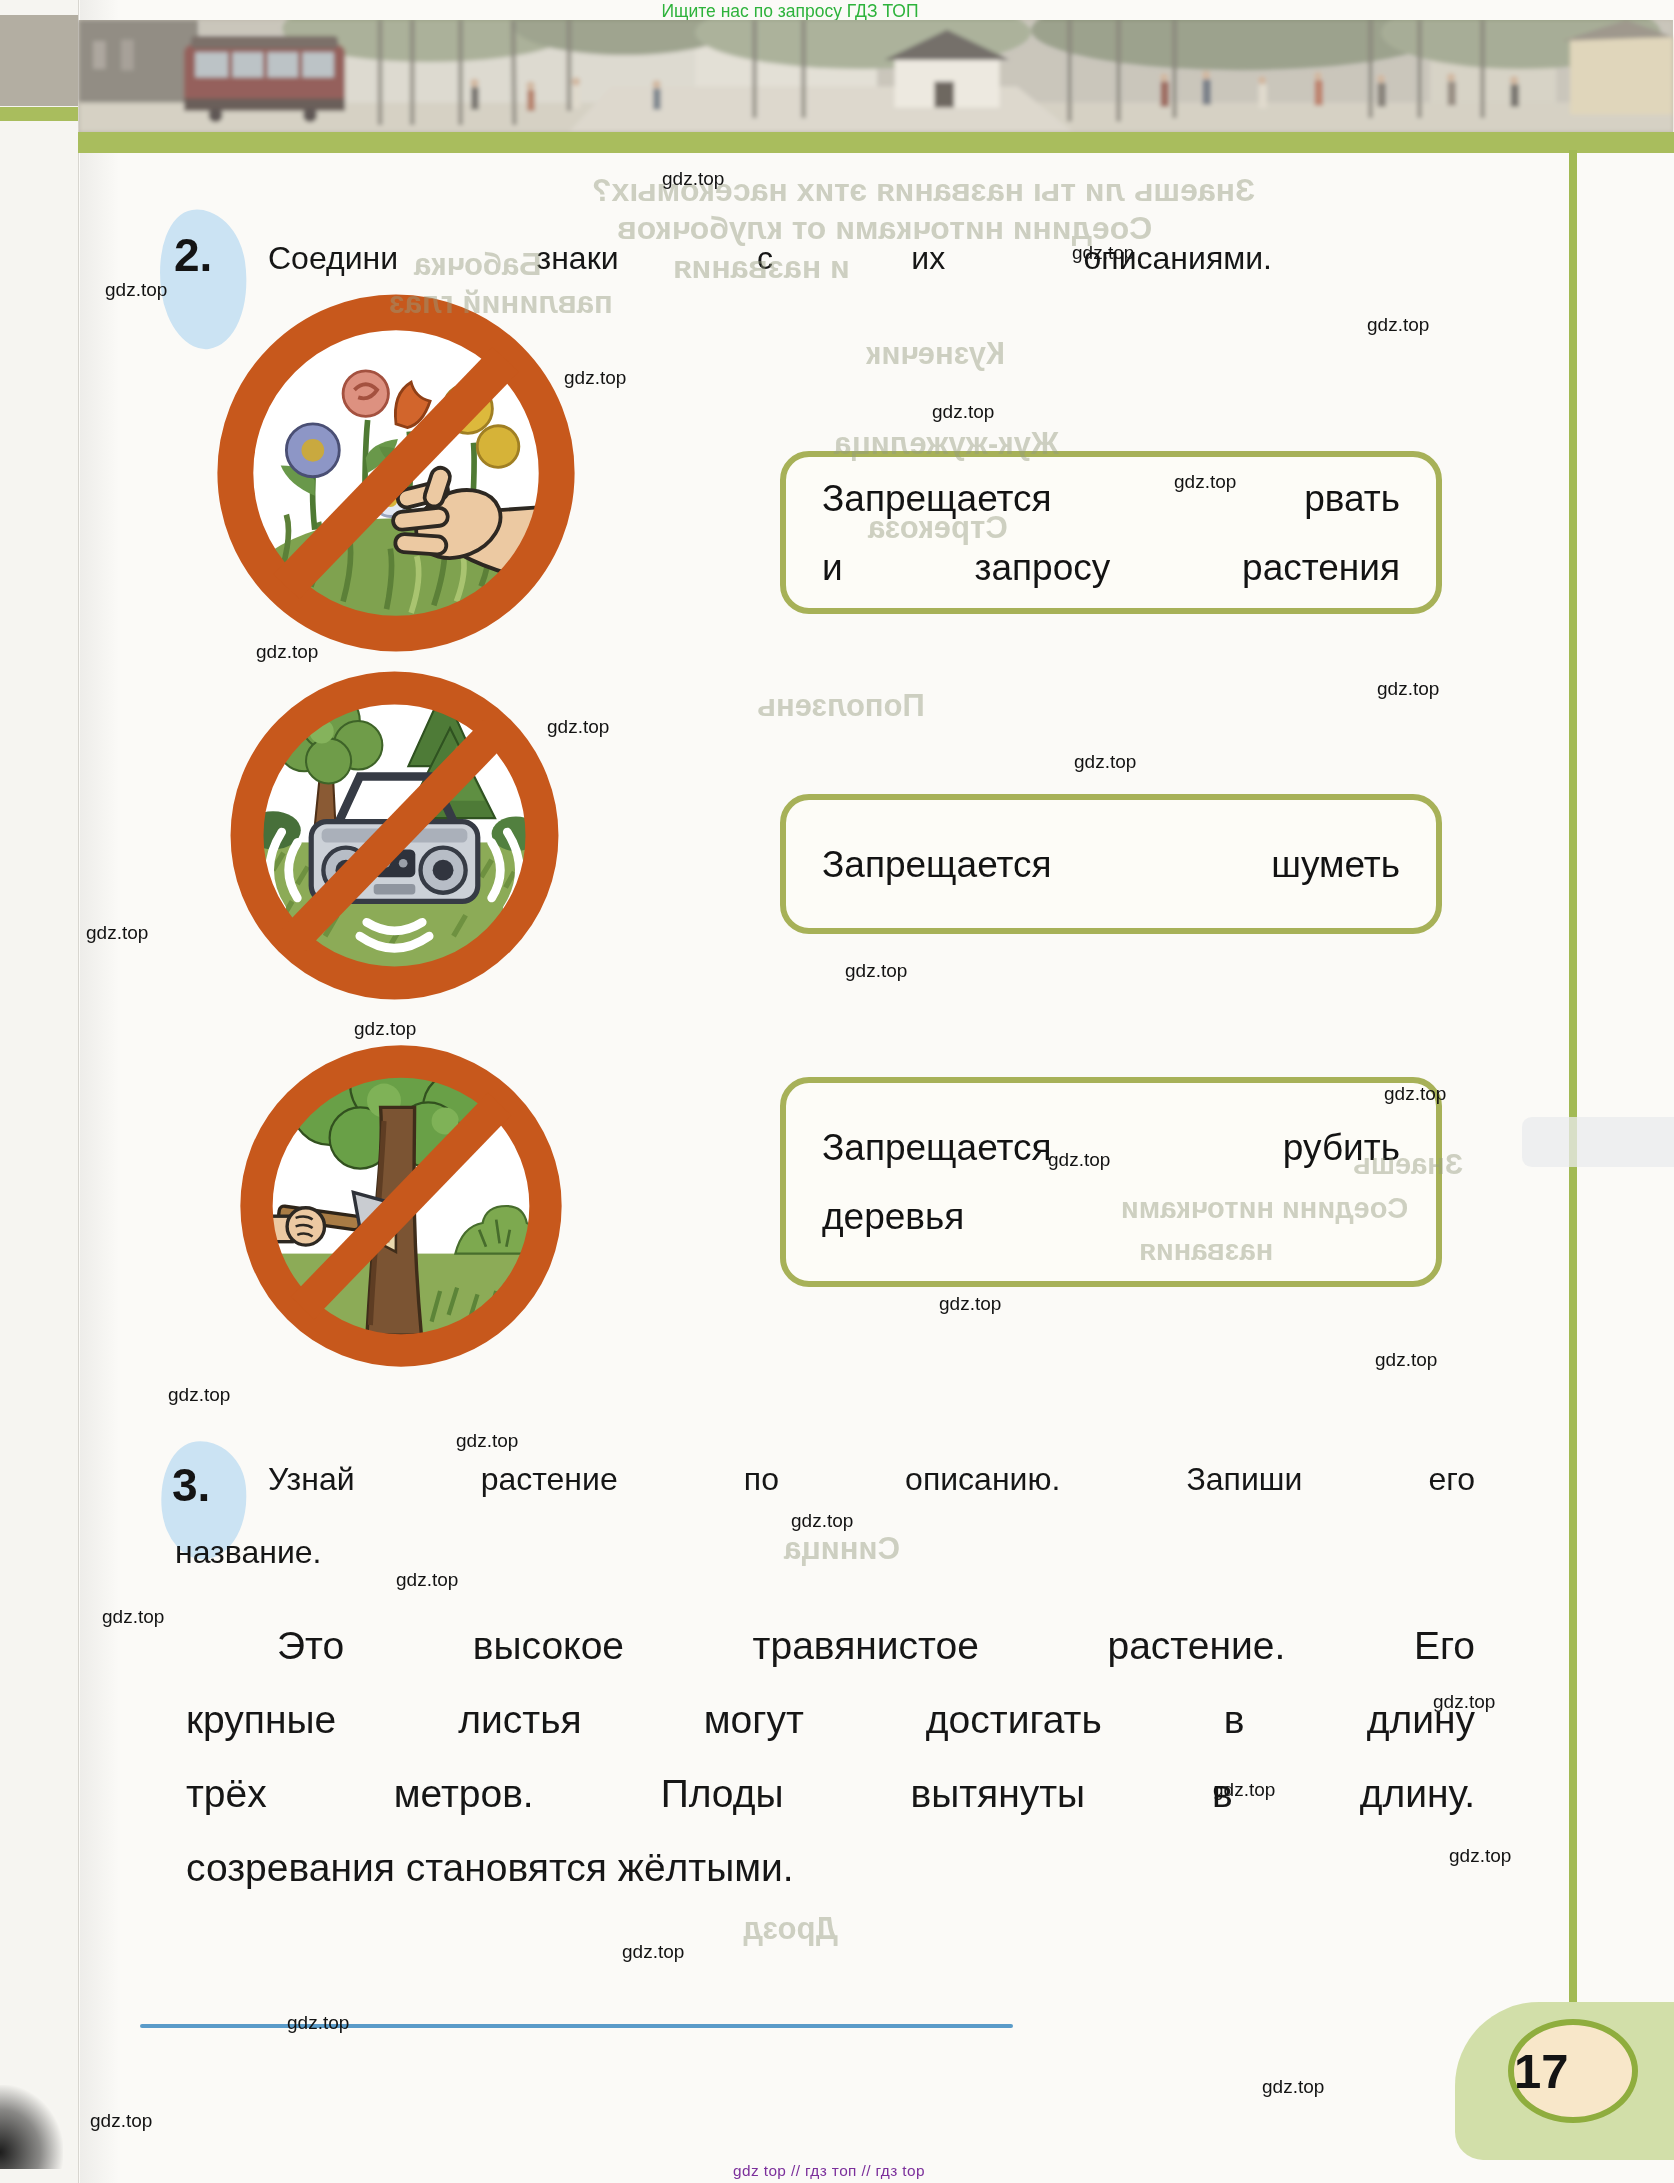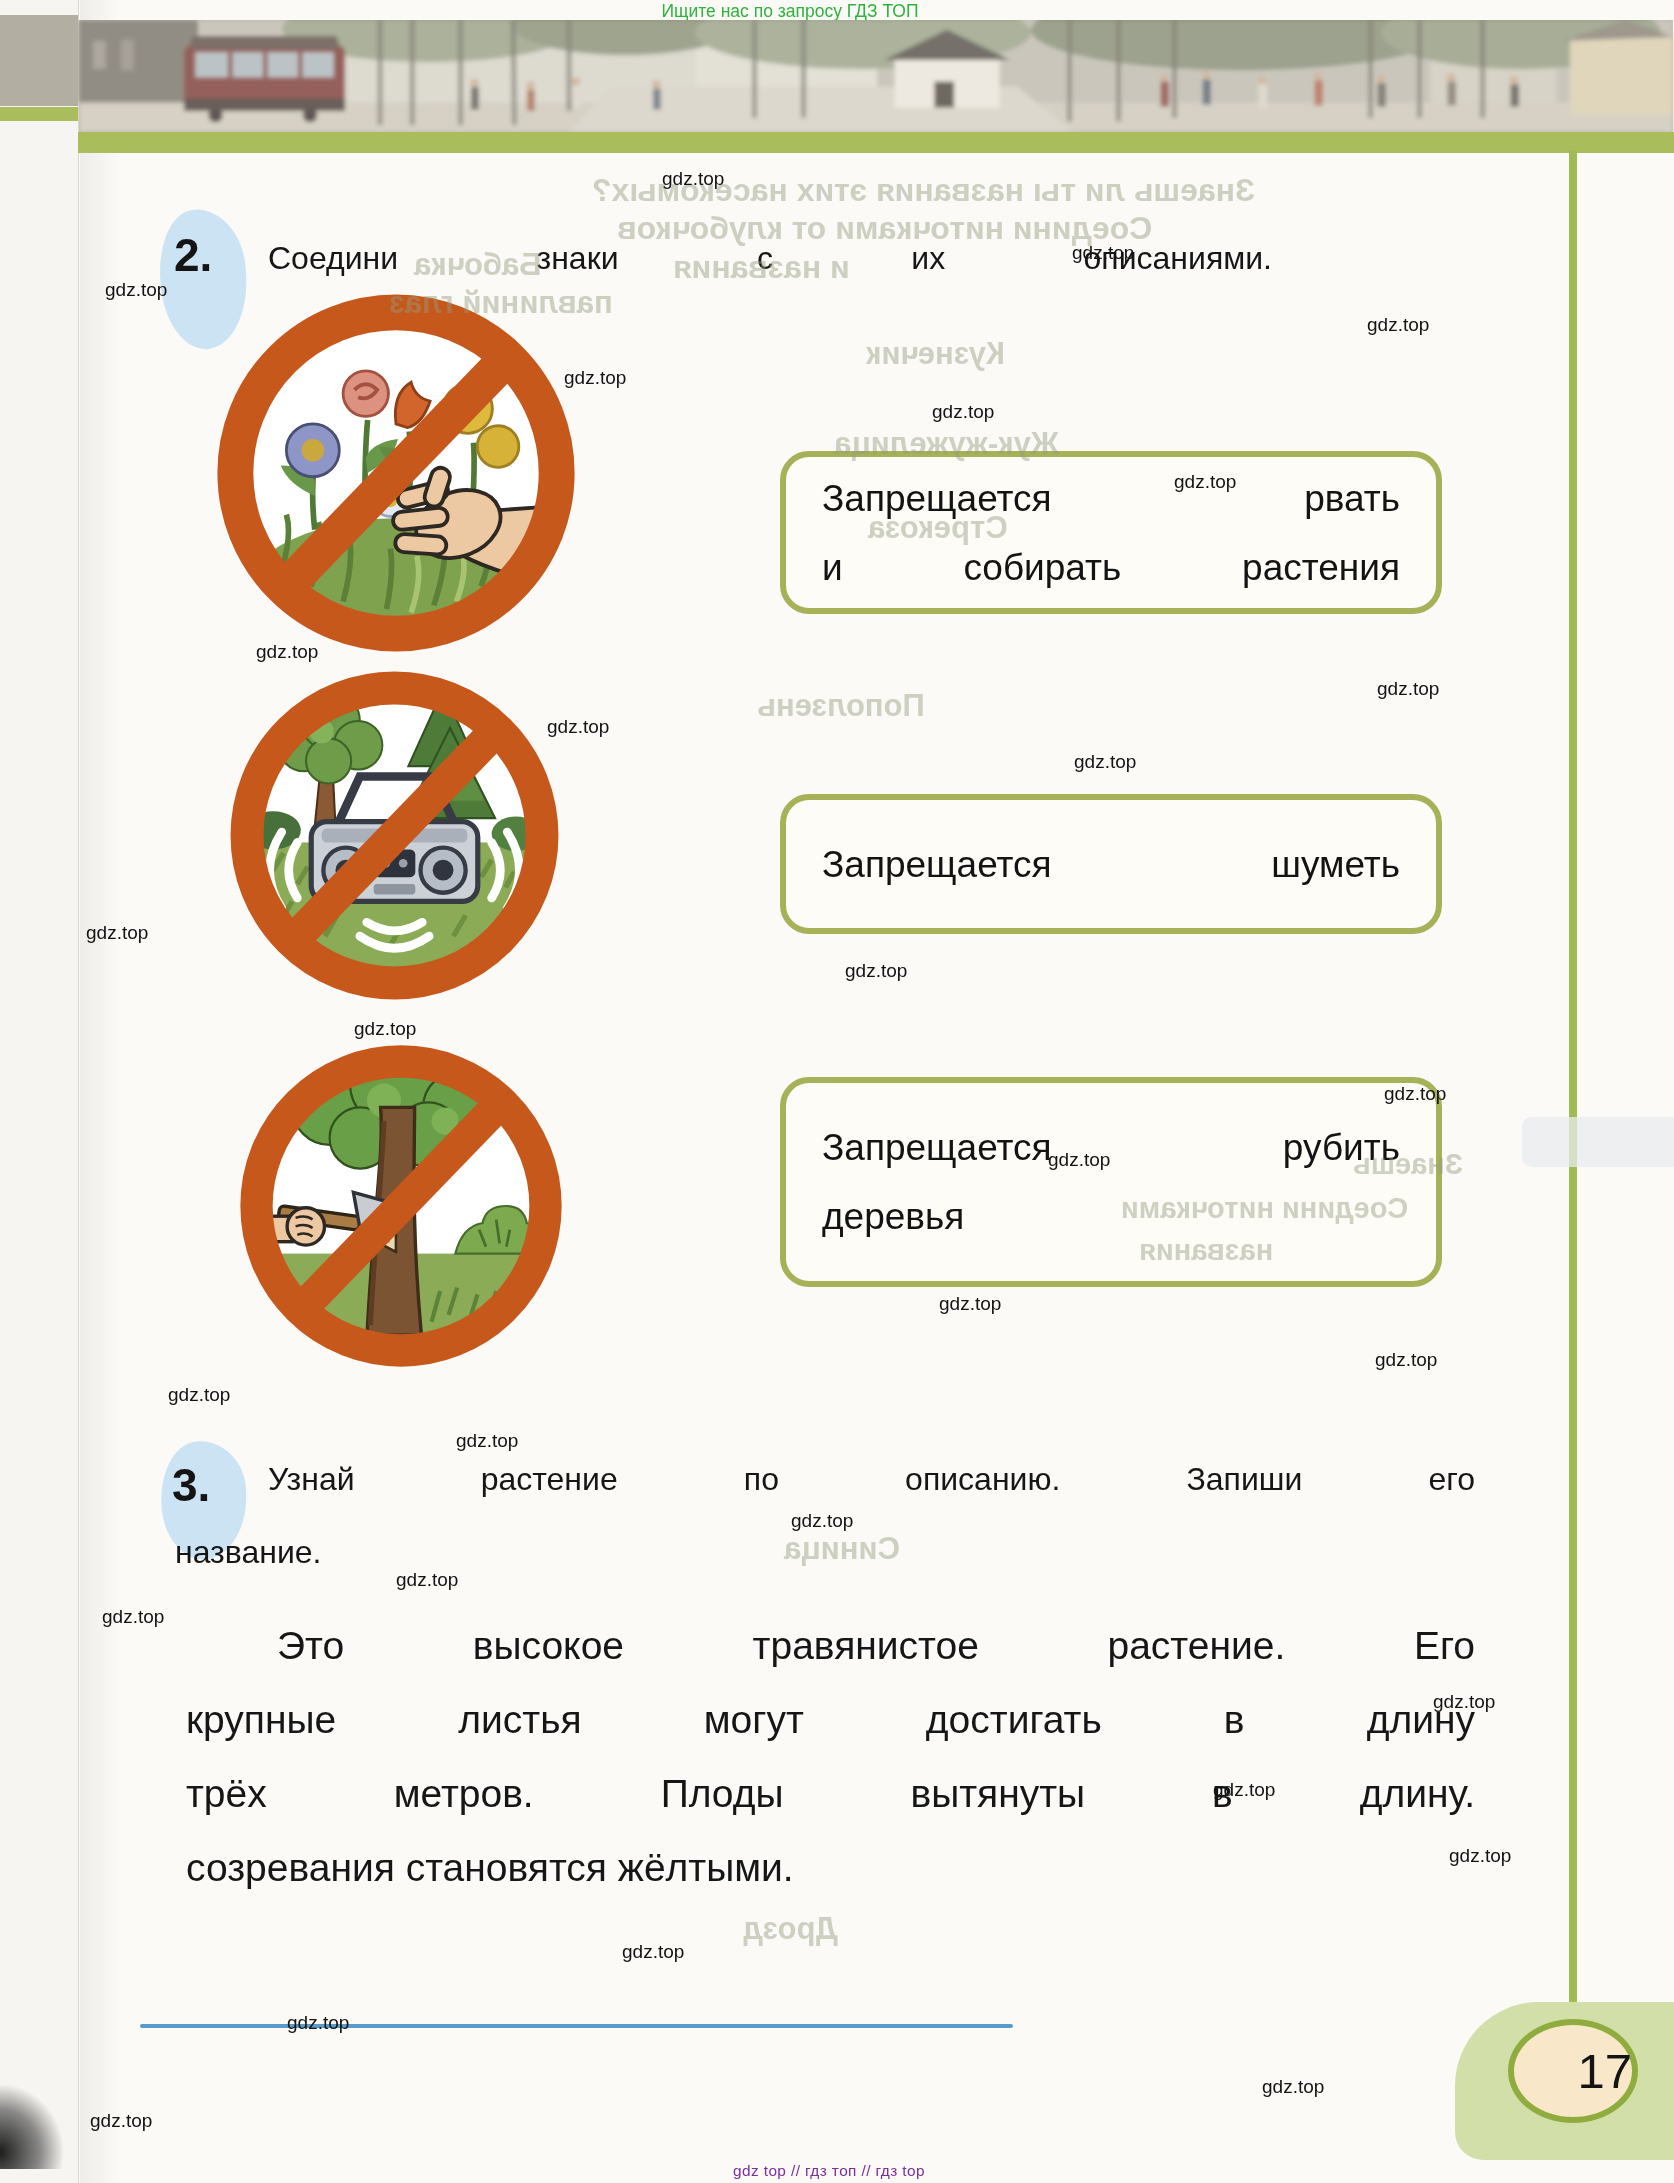--- a/index.html
+++ b/index.html
@@ -35,22 +35,22 @@
   .descbox{border:6.3px solid #a7b158;border-radius:29px;background:#fdfcf7;
            display:flex;flex-direction:column;justify-content:center;padding:7px 36px;box-sizing:border-box;}
   .descbox .bline{font-size:37px;line-height:69px;color:#131313;}
   
   .sign{display:block;}
   
   .answer-line{left:140px;top:2024px;width:873px;height:4.2px;background:#5a9bc9;border-radius:2.1px;}
   
   .pn-blob{left:1455px;top:2002px;width:219px;height:158px;background:#d2dfa9;border-radius:84px 0 0 28px;}
   .pn-ellipse{left:1508px;top:2019px;width:130px;height:104px;border:6.3px solid #8fad3e;border-radius:50%;
-              background:#f8e7c9;display:flex;align-items:center;justify-content:flex-end;
-              font-size:49px;font-weight:400;color:#141414;box-sizing:border-box;}
+              background:#f8e7c9;display:flex;align-items:center;justify-content:flex-start;
+              font-size:49px;font-weight:700;color:#141414;box-sizing:border-box;}
   
   .wm{position:absolute;font-size:19px;color:#131313;white-space:nowrap;}
   .ghost{position:absolute;transform:scaleX(-1);transform-origin:center;font-weight:700;
          color:rgba(148,156,126,.45);white-space:nowrap;}
 </style>
 </head>
 <body>
 
 <div id="page">
 
@@ -295,21 +295,21 @@
         <circle cx="44" cy="112" r="11" fill="#ecc9a2" stroke="#2d2822" stroke-width="2"></circle>
         <path d="M38,107 q6,-2 10,1 M38,112 q6,-2 10,1 M39,117 q5,-2 9,1" stroke="#2d2822" stroke-width="1.5" fill="none"></path>
       </g>
       <circle cx="100" cy="100" r="85" fill="none" stroke="#c7581c" stroke-width="19"></circle>
       <line x1="158" y1="40" x2="42" y2="160" stroke="#c7581c" stroke-width="19"></line>
     </svg>
   </div>
 
   <div class="abs descbox" style="left:780px;top:451px;width:662px;height:163px;">
     <div class="bline jline">Запрещается рвать</div>
-    <div class="bline jline">и собирать растения</div>
+    <div class="bline jline">и запросу растения</div>
   </div>
   <div class="abs descbox" style="left:780px;top:794px;width:662px;height:140px;">
     <div class="bline jline">Запрещается шуметь</div>
   </div>
   <div class="abs descbox" style="left:780px;top:1077px;width:662px;height:210px;">
     <div class="bline jline">Запрещается рубить</div>
     <div class="bline">деревья</div>
   </div>
 
   <div class="abs numblob" style="left:161px;top:1441px;width:86px;height:118px;transform:rotate(-6deg);"></div>

